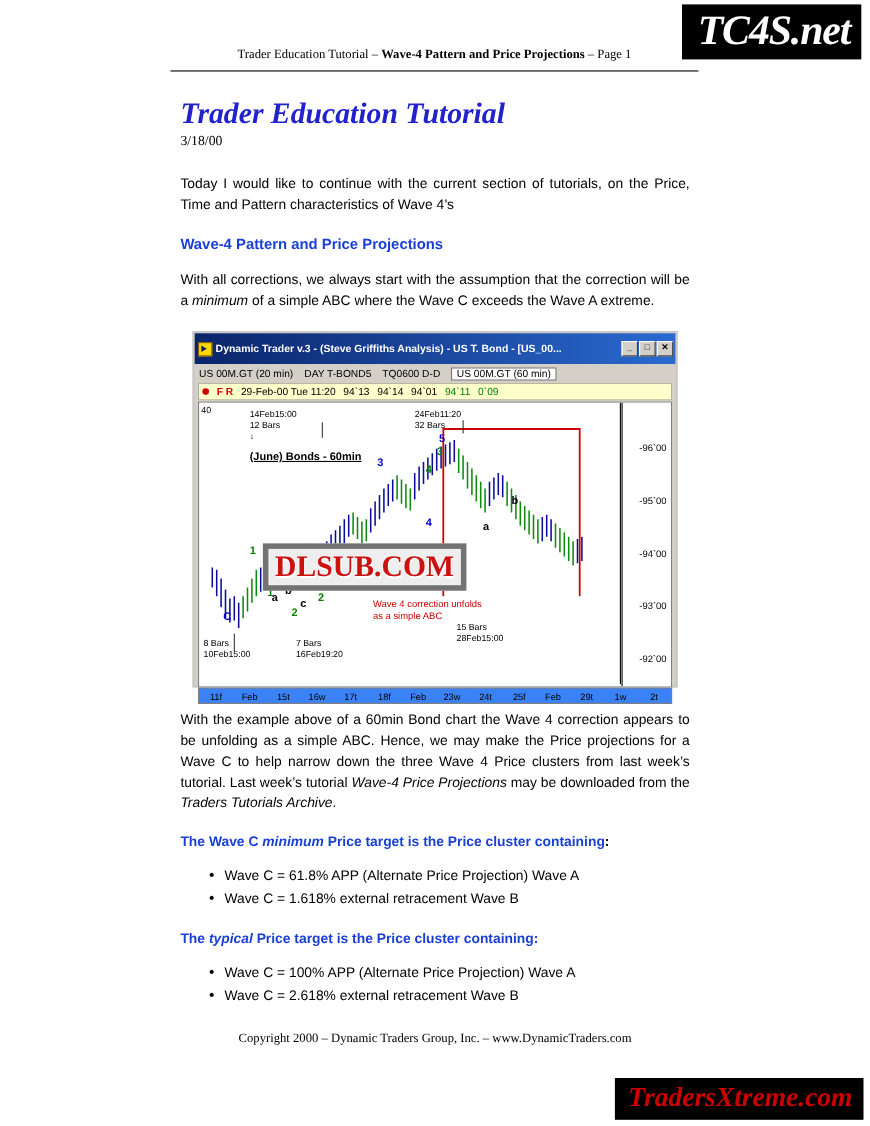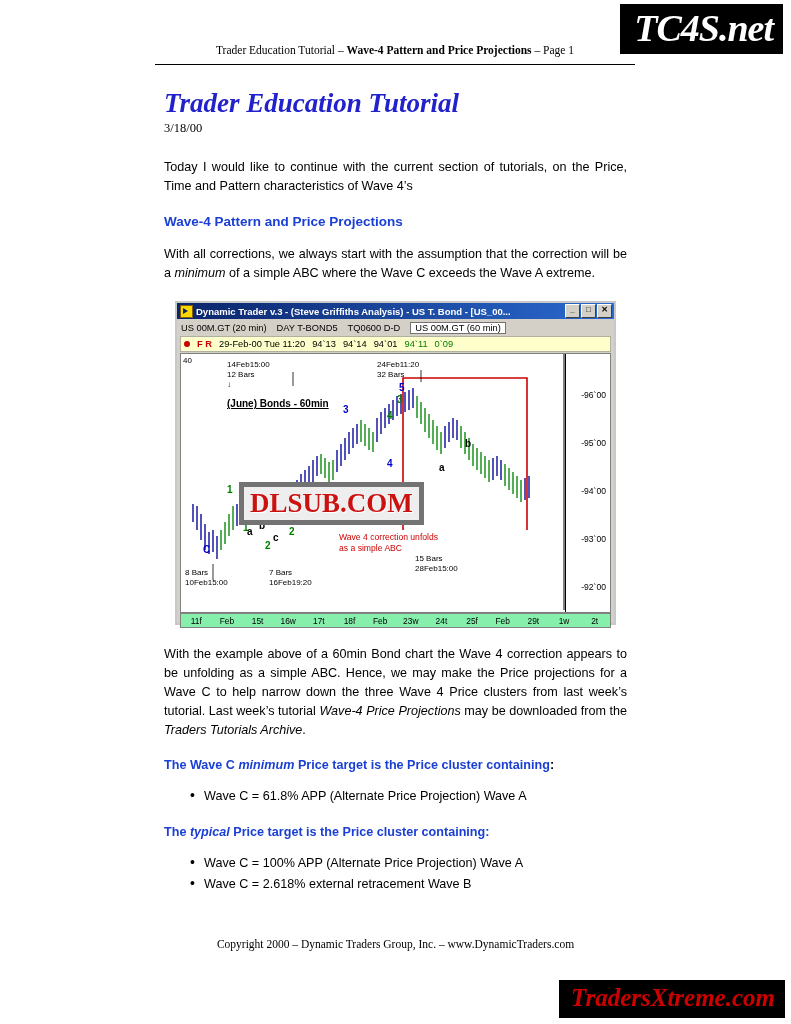--- a/index.html
+++ b/index.html
@@ -156,21 +156,21 @@
     position: relative;
     margin: 0 auto 20px auto;
     width: 441px;
     height: 324px;
     border: 2px solid #c8c8c8;
     background: #d4d0c8;
     box-sizing: border-box;
     font-family: "Liberation Sans", sans-serif;
   }
   .titlebar {
-    height: 16px;
+    height: 28px;
     background: linear-gradient(to right, #0a246a, #2a6ad0);
     display: flex;
     align-items: center;
     padding: 0 2px;
     color: #ffffff;
     font-size: 9.5px;
     font-weight: bold;
   }
   .titlebar .tb-icon {
     width: 11px; height: 11px;
@@ -252,21 +252,21 @@
   .axis-strip {
     position: absolute;
     right: 0; top: 0;
     width: 44px; height: 100%;
     border-left: 1px solid #000;
     background: #ffffff;
   }
   .timeaxis {
     margin: 0 3px 0 3px;
     height: 13px;
-    background: #86efac;
+    background: #3b82f6;
     border: 1px solid #808080;
     display: flex;
     align-items: center;
     font-size: 8.4px;
     color: #000;
   }
   .timeaxis span { flex: 1 1 0; text-align: center; }
 
   .dlsub {
     position: absolute;
@@ -526,20 +526,21 @@
       <span>2t</span>
     </div>
   </div>
 
   <p class="body-text"><span>With the example above of a 60min Bond chart the Wave 4 correction appears to be unfolding as a simple ABC. Hence, we may make the Price projections for a Wave C to help narrow down the three Wave 4 Price clusters from last week’s tutorial. Last week’s tutorial </span><i>Wave-4 Price Projections</i><span> may be downloaded from the </span><i>Traders Tutorials Archive</i><span>.</span></p>
 
   <h3 class="blue-head"><span>The Wave C </span><i>minimum</i><span> Price target is the Price cluster containing</span><span class="blk">:</span></h3>
 
   <ul class="bullets">
     <li>Wave C = 61.8% APP (Alternate Price Projection) Wave A</li>
+    <li>Wave C = 1.618% external retracement Wave B</li>
   </ul>
 
   <h3 class="blue-head"><span>The </span><i>typical</i><span> Price target is the Price cluster containing:</span></h3>
 
   <ul class="bullets">
     <li>Wave C = 100% APP (Alternate Price Projection) Wave A</li>
     <li>Wave C = 2.618% external retracement Wave B</li>
   </ul>
 
 </div>

